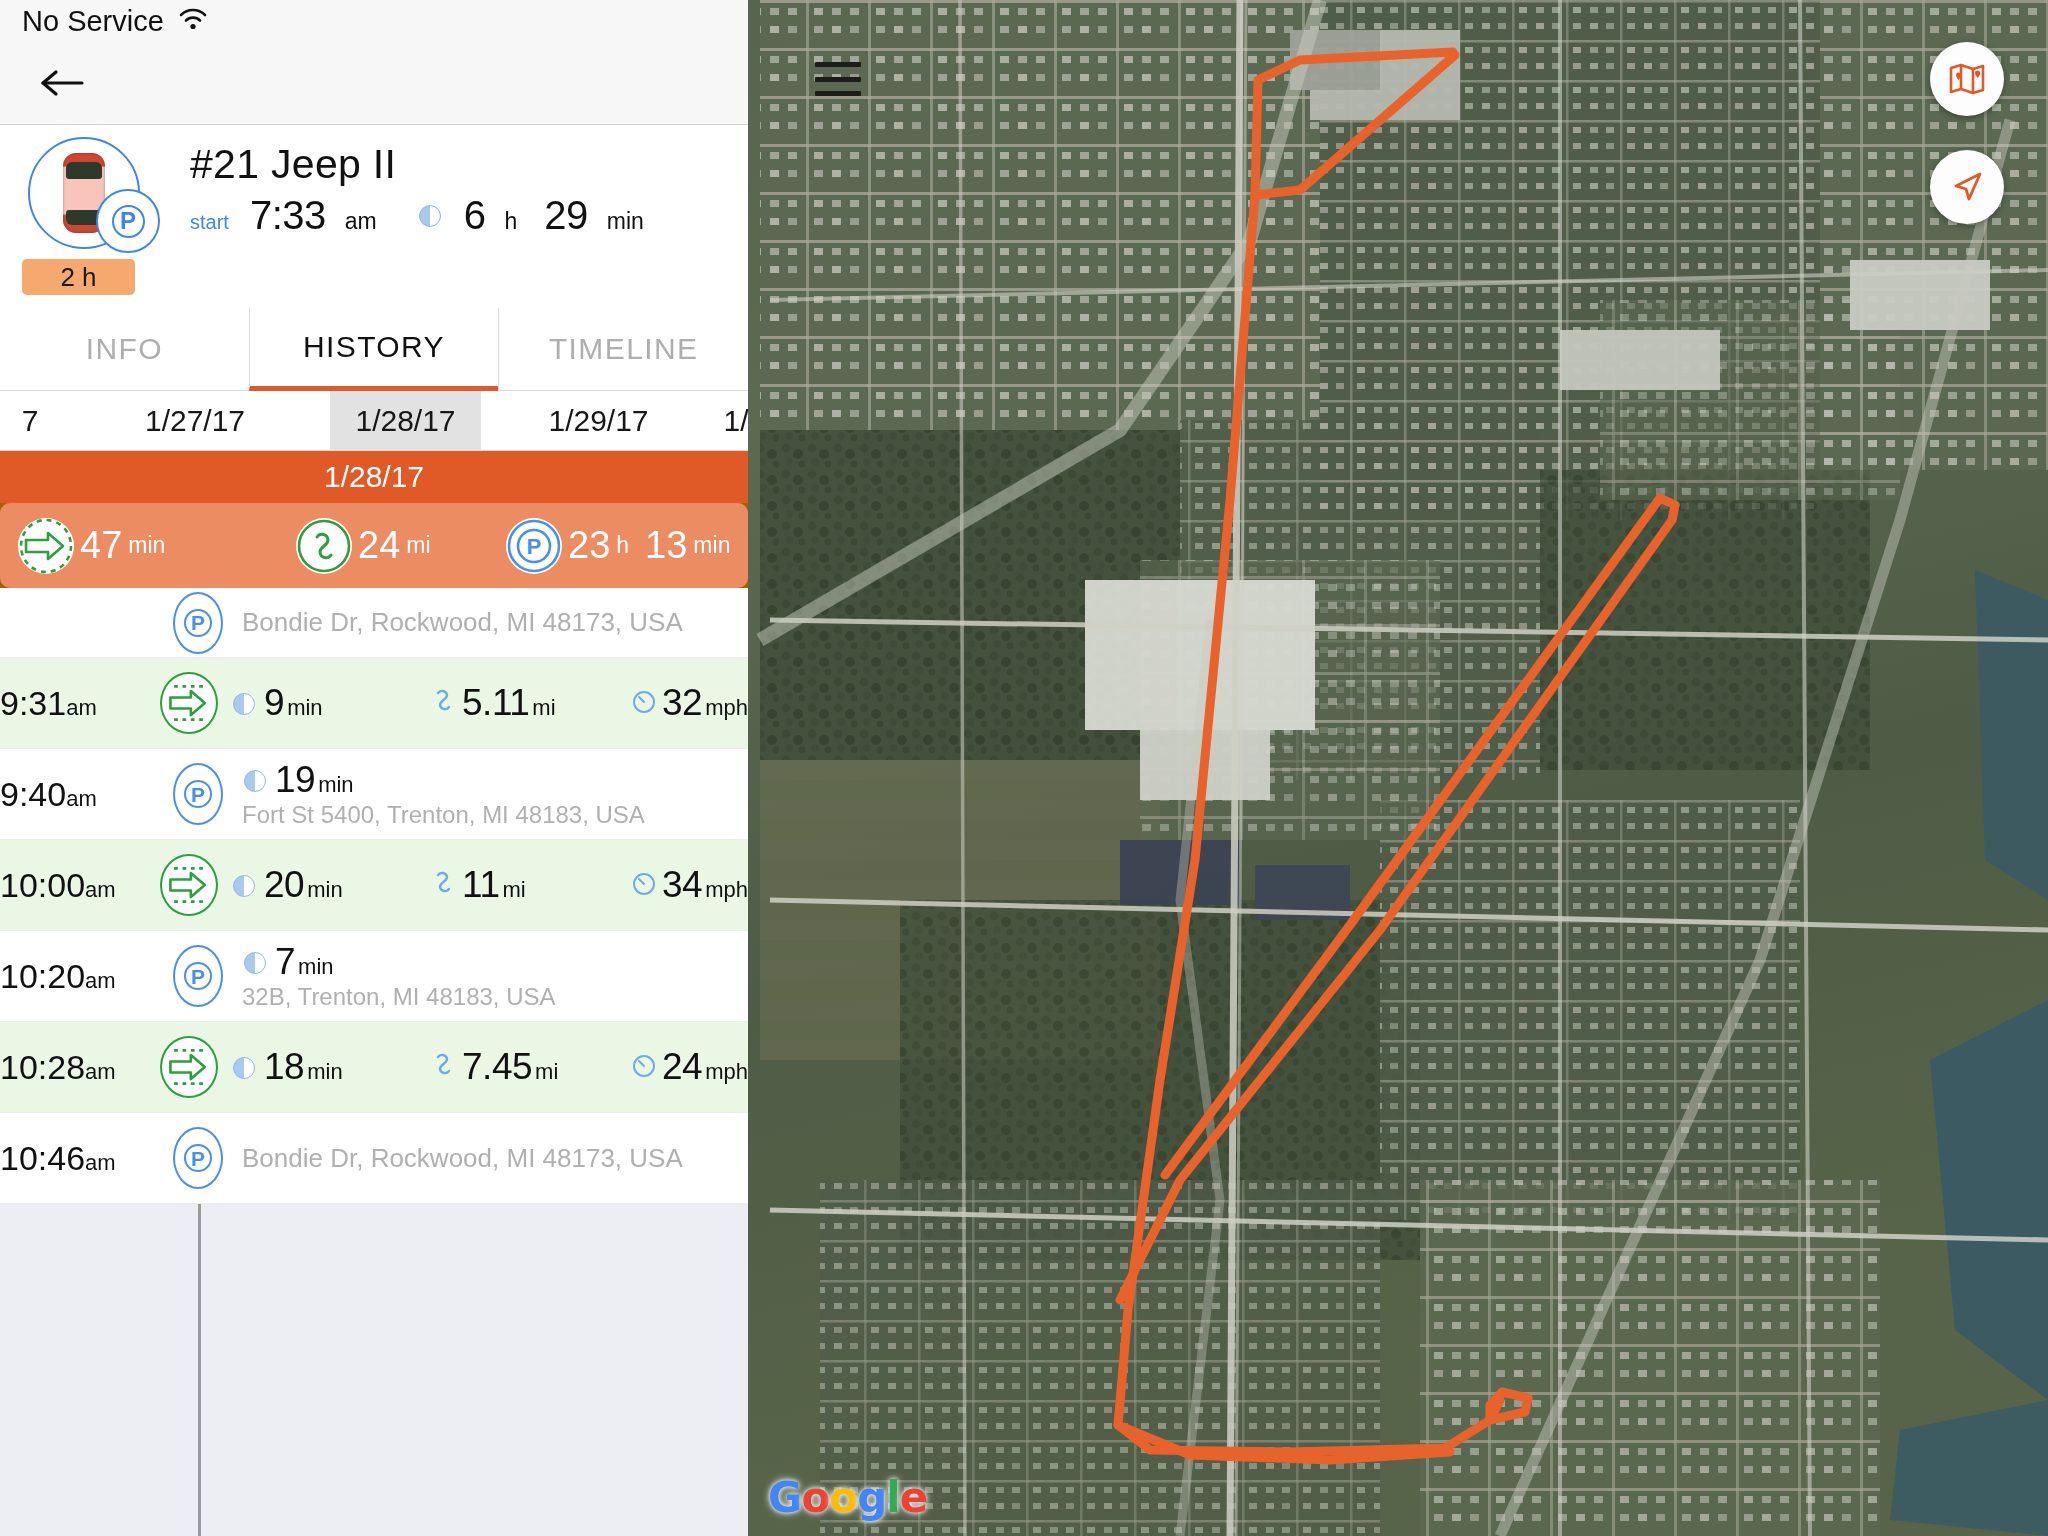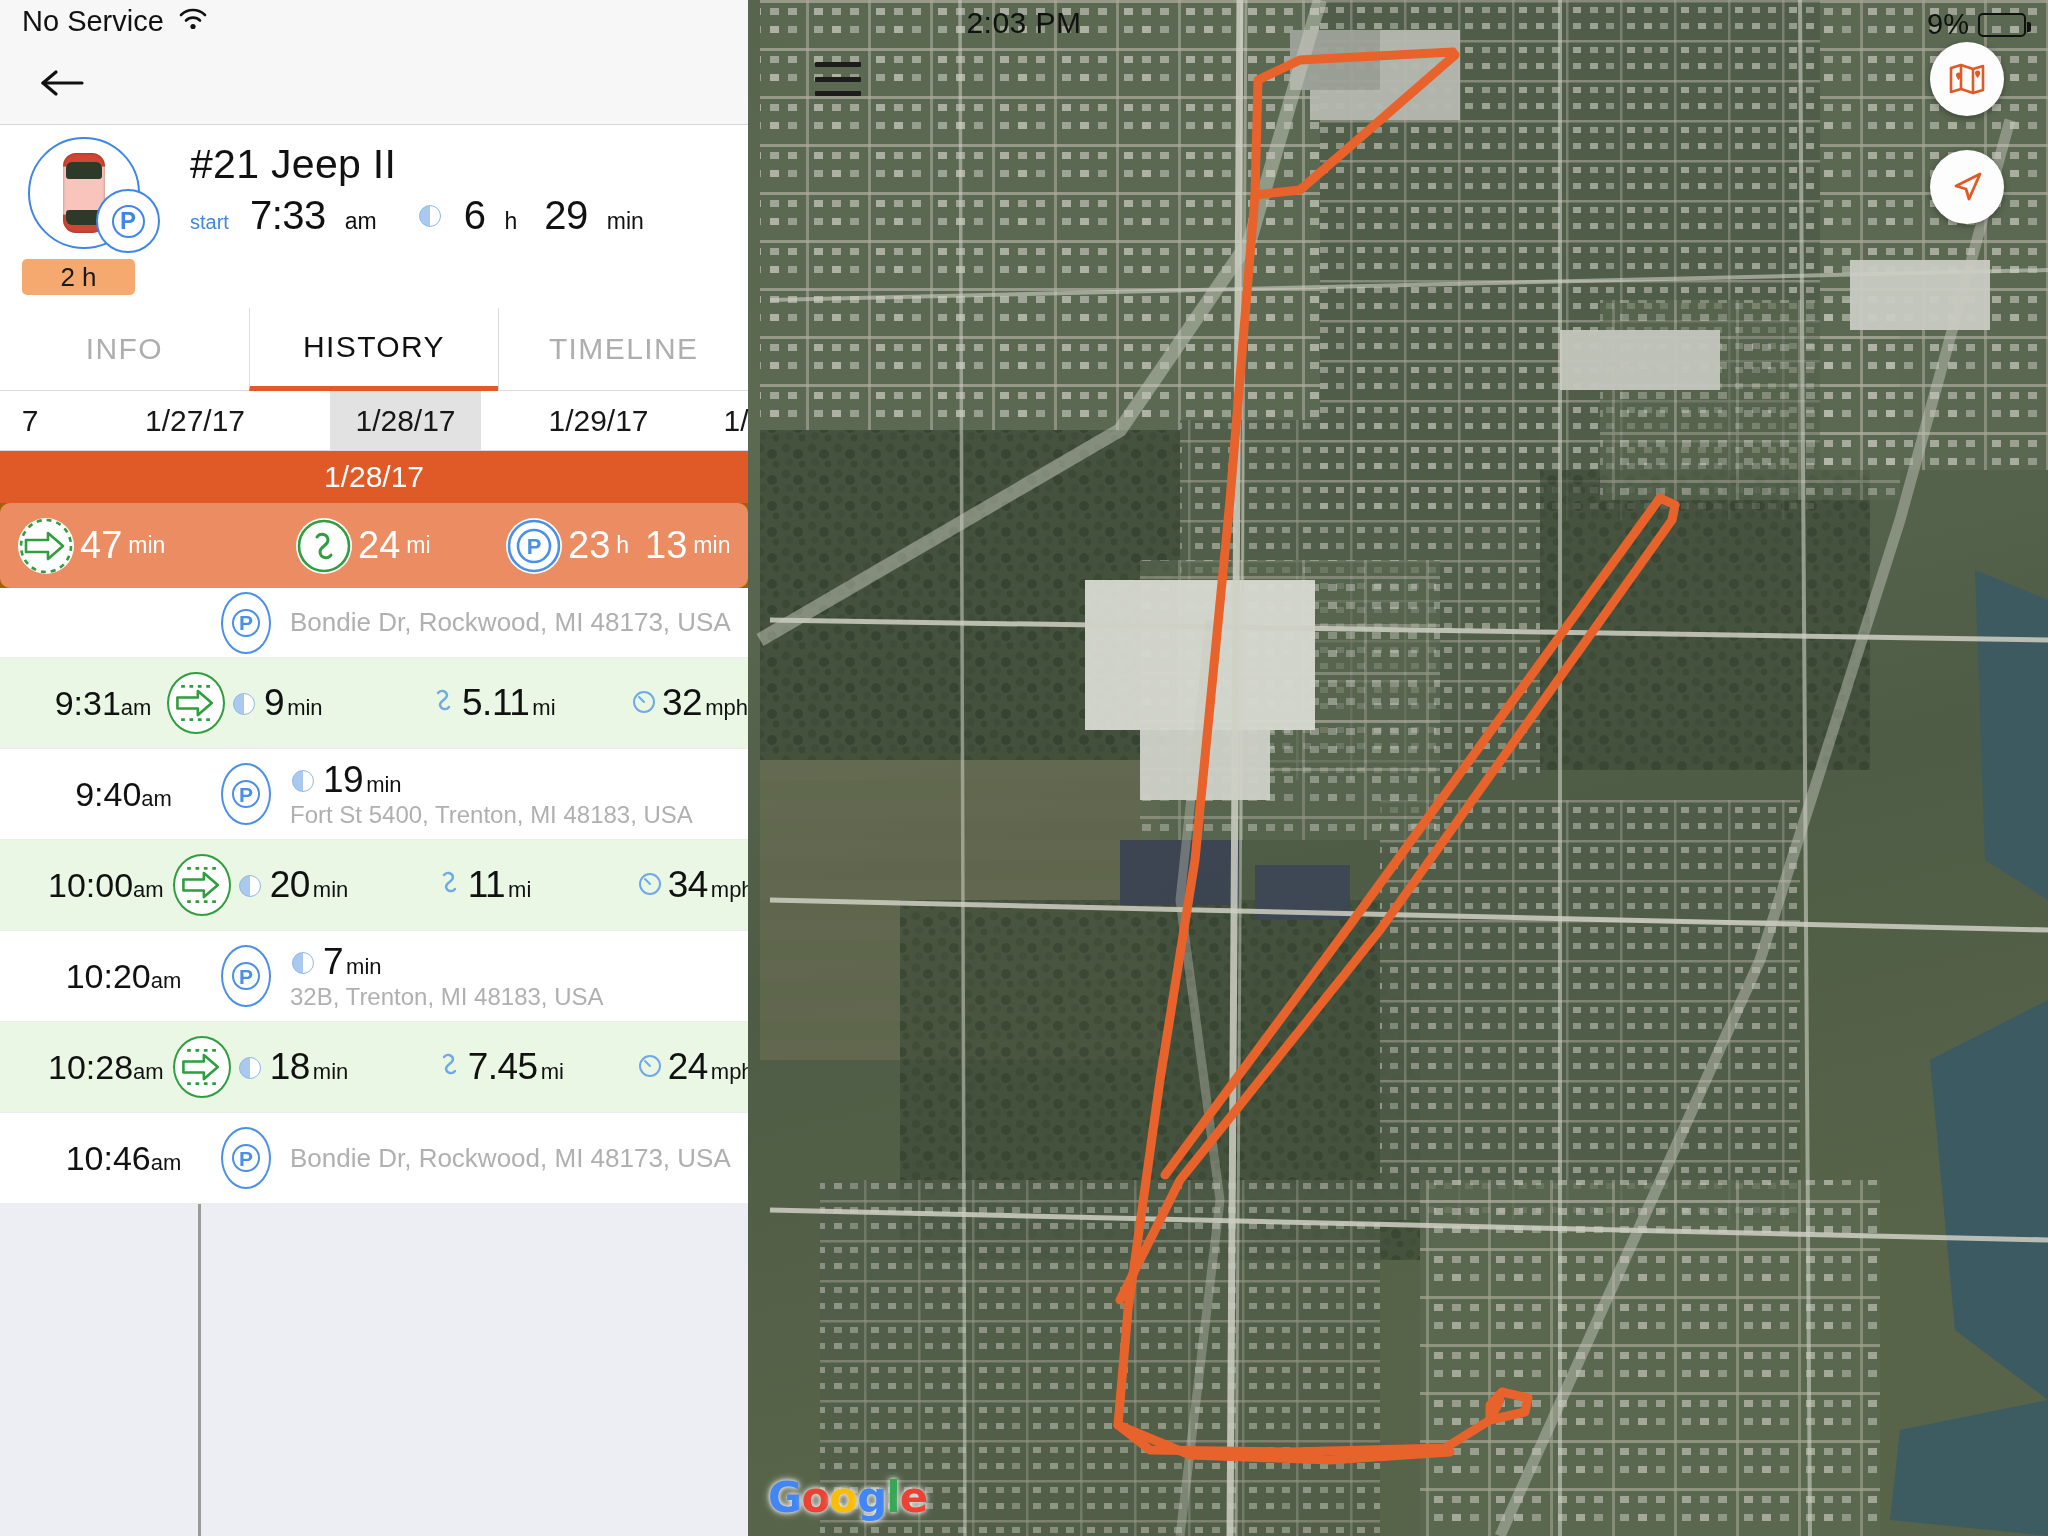--- a/index.html
+++ b/index.html
@@ -174,22 +174,22 @@
 
   
   .tl-list { background: #fff; position: relative; }
   .row {
     position: relative; height: 91px; display: flex; align-items: center;
     border-bottom: 1px solid #ededed; background: #fff;
   }
   .row.drive { background: #eaf7e4; height: 91px; }
   .row.stop-first { height: 70px; }
   .row-time {
-    width: 160px; text-align: center; padding-right: 9px;
-    font-size: 34px; color: #111; white-space: nowrap; margin-left: 48px;
+    width: 160px; text-align: left; padding-right: 9px;
+    font-size: 34px; color: #111; white-space: nowrap;
   }
   .row-time .ampm { font-size: 22px; }
   .node { width: 76px; display: flex; align-items: center; justify-content: center; position: relative; }
   .node-p {
     width: 50px; height: 62px; border-radius: 50%; border: 2.5px solid #4a90e8;
     background:#fff; display: flex; align-items: center; justify-content: center;
   }
   .node-p .pglyph2 {
     width: 28px; height: 28px; border: 2px solid #4a90e8; border-radius: 50%;
     display:flex; align-items:center; justify-content:center;
@@ -315,29 +315,20 @@
       <g fill="none" stroke="#e8622c" stroke-width="9" stroke-linejoin="round" stroke-linecap="round">
         <path d="M1455 55 L1300 190 L1255 195 L1258 80 L1300 60 L1453 52"></path>
         <path d="M1255 195 L1230 500 L1195 860 L1160 1080 L1128 1310 L1118 1425 L1150 1450 L1290 1452 L1445 1448 L1490 1420 L1500 1400"></path>
         <path d="M1675 505 L1672 520 L1380 930 L1180 1180 L1120 1300"></path>
         <path d="M1675 505 L1660 498 L1350 925 L1165 1175"></path>
         <path d="M1118 1425 L1190 1455 L1330 1460 L1450 1452"></path>
         <path d="M1490 1420 L1525 1412 L1528 1398 L1502 1392 L1490 1405 Z"></path>
       </g>
     </svg>
 
-    <div class="map-status">
-      <div class="map-time">2:03 PM</div>
-      <div class="batt-wrap">
-        <span class="batt-pct">9%</span>
-        <span class="batt-body">
-          <span class="batt-fill" style="width:9%"></span>
-        </span>
-      </div>
-    </div>
 
     <div class="hamburger">
       <span></span>
         <span></span>
         <span></span>
     </div>
 
     <div class="map-btn layers">
       <svg width="40" height="36" viewBox="0 0 40 36">
         <g fill="none" stroke="#e05a28" stroke-width="2.6" stroke-linejoin="round">

